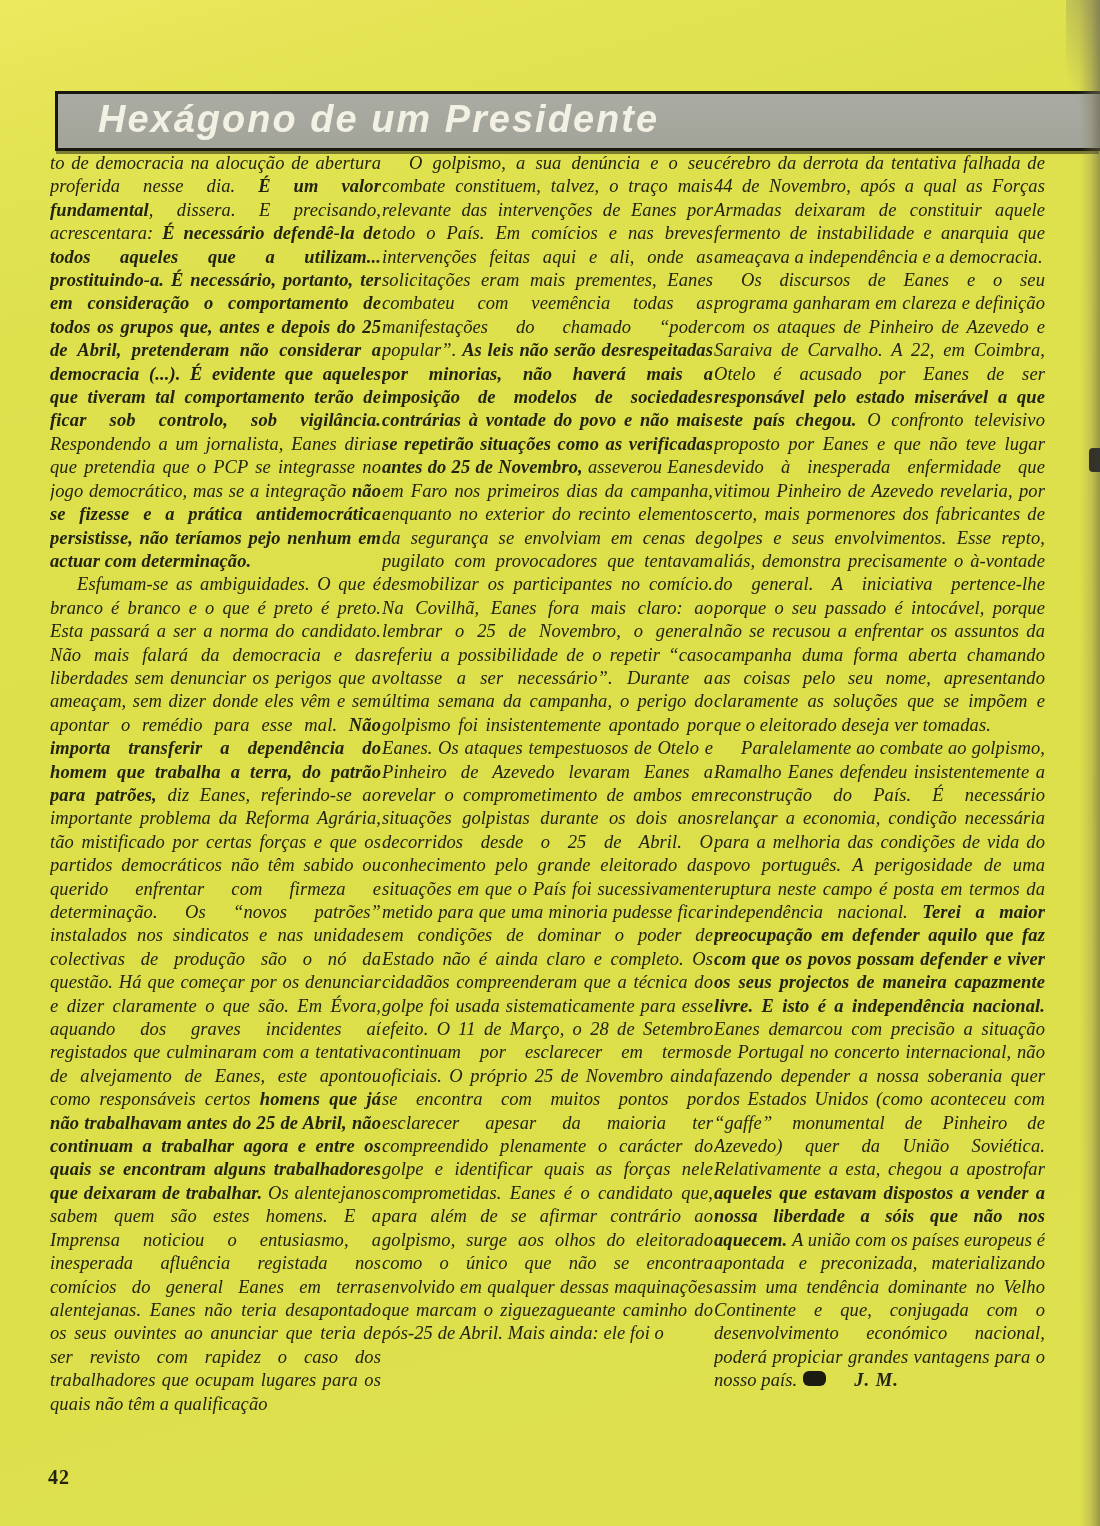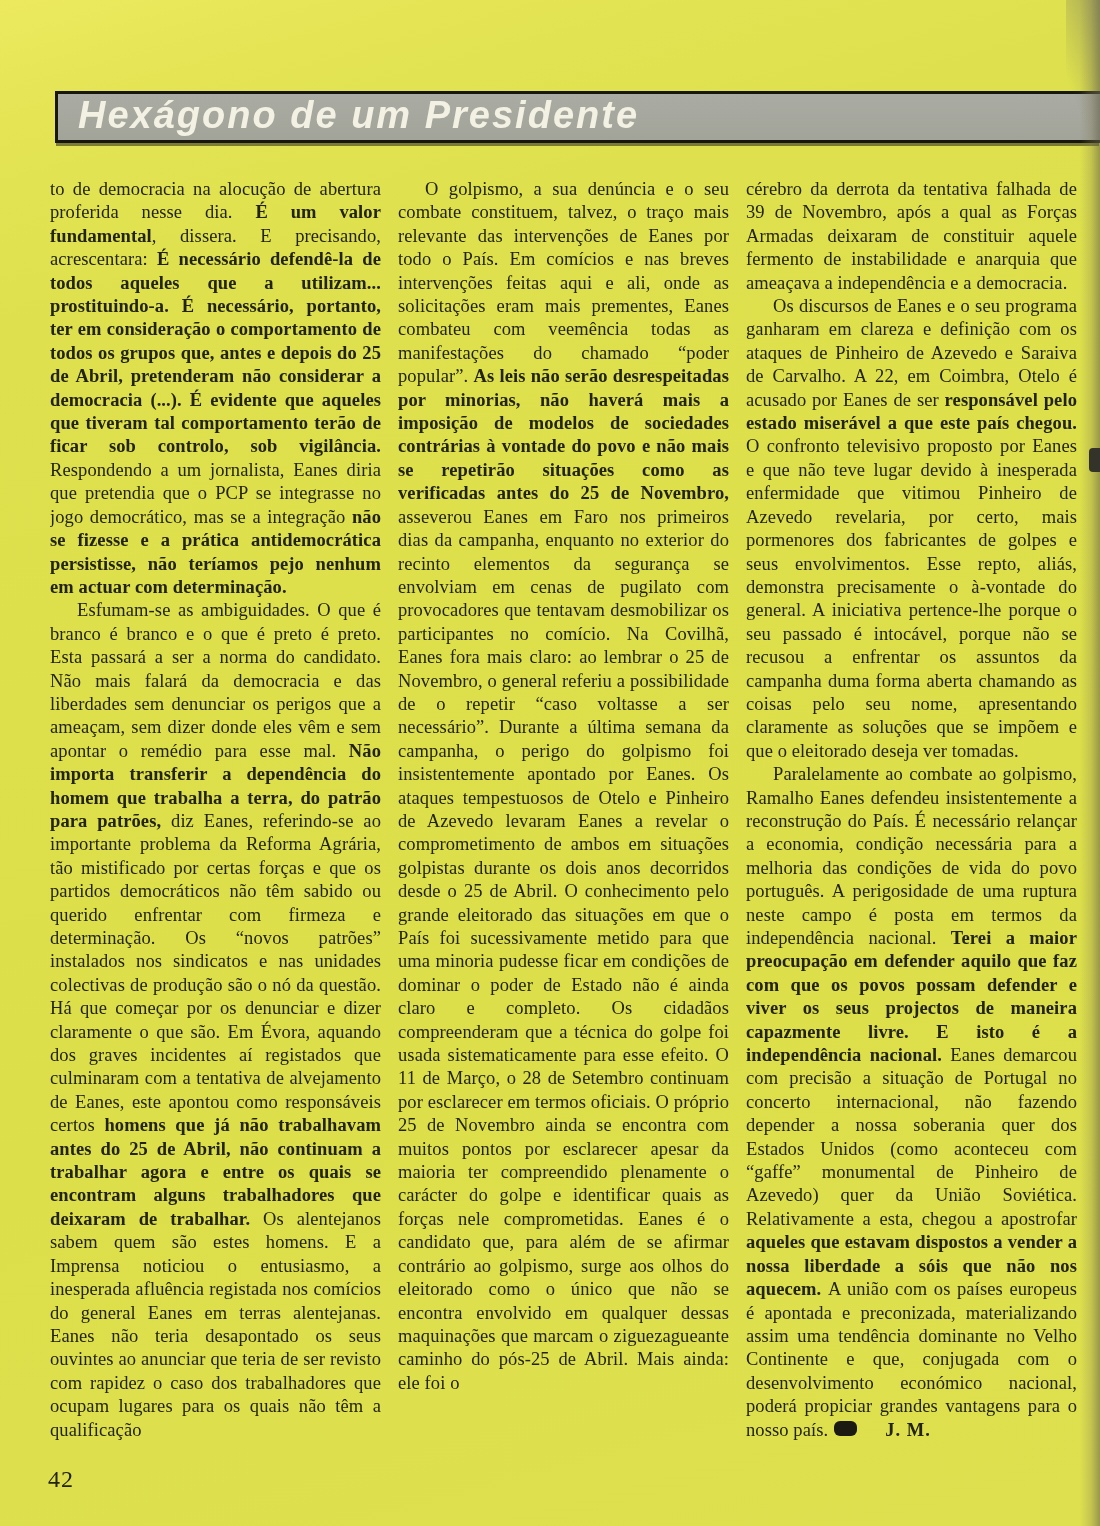--- a/index.html
+++ b/index.html
@@ -16,74 +16,74 @@
   }
   .edge-corner {
     position:absolute; top:0; right:0; width:34px; height:150px;
     background:linear-gradient(250deg, rgba(110,108,95,0.5) 0%, rgba(110,108,95,0) 70%);
   }
   .edge-notch {
     position:absolute; right:0; top:448px; width:11px; height:24px;
     background:#34332a; border-radius:4px 0 0 4px;
   }
   .banner {
-    position:absolute; left:55px; right:0; top:91px; height:52px;
+    position:absolute; left:55px; right:0; top:91px; height:60px;
     background:linear-gradient(180deg, var(--banner-bg, #aaaba2) 0%, #a2a399 100%);
     border:3px solid #17170f; border-right:none;
     box-shadow:0 4px 0 -1px rgba(40,40,25,0.55);
-    display:flex; align-items:center; padding-left:20px; padding-bottom:4px;
+    display:flex; align-items:center; padding-left:40px; padding-bottom:4px;
   }
   .banner-title {
     font-family:"Liberation Sans", sans-serif;
     font-weight:bold; font-style:italic;
     font-size:38px; letter-spacing:2px;
     color:var(--banner-text, #f3f1e4);
   }
   .columns {
-    position:absolute; left:50px; top:178px; width:1028px; height:1326px;
-    display:flex; gap:17px;
+    position:absolute; left:50px; top:152px; width:1028px; height:1326px;
+    display:flex; gap:1px;font-style:italic;
   }
   .col {
     width:331px; height:100%; overflow:hidden;
     text-align:justify; font-size:18.5px; line-height:23.4px;
     letter-spacing:0.1px;
   }
   .para { margin:0; }
   .para.indent { text-indent:27px; }
   .b { font-weight:bold; }
   .end-mark {
     display:inline-block; width:23px; height:15px;
     background:#1b1b12; border-radius:6px;
     margin-left:6px; vertical-align:baseline;
   }
   .author { font-weight:bold; margin-left:28px; letter-spacing:1px; }
   .page-number {
     position:absolute; left:48px; top:1466px;
-    font-weight:normal; font-size:24px; letter-spacing:1px;
+    font-weight:bold; font-size:20px; letter-spacing:1px;
   }
 </style>
 </head>
 <body>
 
 <div class="page" style="--text-color: #23240f; --banner-bg: #aaaba2; --banner-text: #f3f1e4;">
 
   <div class="banner">
     <span class="banner-title">Hexágono de um Presidente</span>
   </div>
 
   <div class="columns">
     <div class="col">
         <p class="para"><span>to de democracia na alocução de abertura proferida nesse dia. </span><span class="b">É um valor fundamental</span><span>, dissera. E precisando, acrescentara: </span><span class="b">É necessário defendê-la de todos aqueles que a utilizam... prostituindo-a. É necessário, portanto, ter em consideração o comportamento de todos os grupos que, antes e depois do 25 de Abril, pretenderam não considerar a democracia (...). É evidente que aqueles que tiveram tal comportamento terão de ficar sob controlo, sob vigilância. </span><span>Respondendo a um jornalista, Eanes diria que pretendia que o PCP se integrasse no jogo democrático, mas se a integração </span><span class="b">não se fizesse e a prática antidemocrática persistisse, não teríamos pejo nenhum em actuar com determinação.</span></p>
         <p class="para indent"><span>Esfumam-se as ambiguidades. O que é branco é branco e o que é preto é preto. Esta passará a ser a norma do candidato. Não mais falará da democracia e das liberdades sem denunciar os perigos que a ameaçam, sem dizer donde eles vêm e sem apontar o remédio para esse mal. </span><span class="b">Não importa transferir a dependência do homem que trabalha a terra, do patrão para patrões, </span><span>diz Eanes, referindo-se ao importante problema da Reforma Agrária, tão mistificado por certas forças e que os partidos democráticos não têm sabido ou querido enfrentar com firmeza e determinação. Os “novos patrões” instalados nos sindicatos e nas unidades colectivas de produção são o nó da questão. Há que começar por os denunciar e dizer claramente o que são. Em Évora, aquando dos graves incidentes aí registados que culminaram com a tentativa de alvejamento de Eanes, este apontou como responsáveis certos </span><span class="b">homens que já não trabalhavam antes do 25 de Abril, não continuam a trabalhar agora e entre os quais se encontram alguns trabalhadores que deixaram de trabalhar. </span><span>Os alentejanos sabem quem são estes homens. E a Imprensa noticiou o entusiasmo, a inesperada afluência registada nos comícios do general Eanes em terras alentejanas. Eanes não teria desapontado os seus ouvintes ao anunciar que teria de ser revisto com rapidez o caso dos trabalhadores que ocupam lugares para os quais não têm a qualificação</span></p>
       </div>
     <div class="col">
         <p class="para indent"><span>O golpismo, a sua denúncia e o seu combate constituem, talvez, o traço mais relevante das intervenções de Eanes por todo o País. Em comícios e nas breves intervenções feitas aqui e ali, onde as solicitações eram mais prementes, Eanes combateu com veemência todas as manifestações do chamado “poder popular”. </span><span class="b">As leis não serão desrespeitadas por minorias, não haverá mais a imposição de modelos de sociedades contrárias à vontade do povo e não mais se repetirão situações como as verificadas antes do 25 de Novembro, </span><span>asseverou Eanes em Faro nos primeiros dias da campanha, enquanto no exterior do recinto elementos da segurança se envolviam em cenas de pugilato com provocadores que tentavam desmobilizar os participantes no comício. Na Covilhã, Eanes fora mais claro: ao lembrar o 25 de Novembro, o general referiu a possibilidade de o repetir “caso voltasse a ser necessário”. Durante a última semana da campanha, o perigo do golpismo foi insistentemente apontado por Eanes. Os ataques tempestuosos de Otelo e Pinheiro de Azevedo levaram Eanes a revelar o comprometimento de ambos em situações golpistas durante os dois anos decorridos desde o 25 de Abril. O conhecimento pelo grande eleitorado das situações em que o País foi sucessivamente metido para que uma minoria pudesse ficar em condições de dominar o poder de Estado não é ainda claro e completo. Os cidadãos compreenderam que a técnica do golpe foi usada sistematicamente para esse efeito. O 11 de Março, o 28 de Setembro continuam por esclarecer em termos oficiais. O próprio 25 de Novembro ainda se encontra com muitos pontos por esclarecer apesar da maioria ter compreendido plenamente o carácter do golpe e identificar quais as forças nele comprometidas. Eanes é o candidato que, para além de se afirmar contrário ao golpismo, surge aos olhos do eleitorado como o único que não se encontra envolvido em qualquer dessas maquinações que marcam o ziguezagueante caminho do pós-25 de Abril. Mais ainda: ele foi o</span></p>
       </div>
     <div class="col">
-        <p class="para"><span>cérebro da derrota da tentativa falhada de 39 de Novembro, após a qual as Forças Armadas deixaram de constituir aquele fermento de instabilidade e anarquia que ameaçava a independência e a democracia.</span></p>
+        <p class="para"><span>cérebro da derrota da tentativa falhada de 44 de Novembro, após a qual as Forças Armadas deixaram de constituir aquele fermento de instabilidade e anarquia que ameaçava a independência e a democracia.</span></p>
         <p class="para indent"><span>Os discursos de Eanes e o seu programa ganharam em clareza e definição com os ataques de Pinheiro de Azevedo e Saraiva de Carvalho. A 22, em Coimbra, Otelo é acusado por Eanes de ser </span><span class="b">responsável pelo estado miserável a que este país chegou. </span><span>O confronto televisivo proposto por Eanes e que não teve lugar devido à inesperada enfermidade que vitimou Pinheiro de Azevedo revelaria, por certo, mais pormenores dos fabricantes de golpes e seus envolvimentos. Esse repto, aliás, demonstra precisamente o à-vontade do general. A iniciativa pertence-lhe porque o seu passado é intocável, porque não se recusou a enfrentar os assuntos da campanha duma forma aberta chamando as coisas pelo seu nome, apresentando claramente as soluções que se impõem e que o eleitorado deseja ver tomadas.</span></p>
         <p class="para indent"><span>Paralelamente ao combate ao golpismo, Ramalho Eanes defendeu insistentemente a reconstrução do País. É necessário relançar a economia, condição necessária para a melhoria das condições de vida do povo português. A perigosidade de uma ruptura neste campo é posta em termos da independência nacional. </span><span class="b">Terei a maior preocupação em defender aquilo que faz com que os povos possam defender e viver os seus projectos de maneira capazmente livre. E isto é a independência nacional. </span><span>Eanes demarcou com precisão a situação de Portugal no concerto internacional, não fazendo depender a nossa soberania quer dos Estados Unidos (como aconteceu com “gaffe” monumental de Pinheiro de Azevedo) quer da União Soviética. Relativamente a esta, chegou a apostrofar </span><span class="b">aqueles que estavam dispostos a vender a nossa liberdade a sóis que não nos aquecem. </span><span>A união com os países europeus é apontada e preconizada, materializando assim uma tendência dominante no Velho Continente e que, conjugada com o desenvolvimento económico nacional, poderá propiciar grandes vantagens para o nosso país.</span><span class="end-mark"></span><span class="author">J. M.</span></p>
       </div>
   </div>
 
   <div class="page-number">42</div>
 
   <div class="edge-right"></div>
   <div class="edge-corner"></div>
   <div class="edge-notch"></div>

